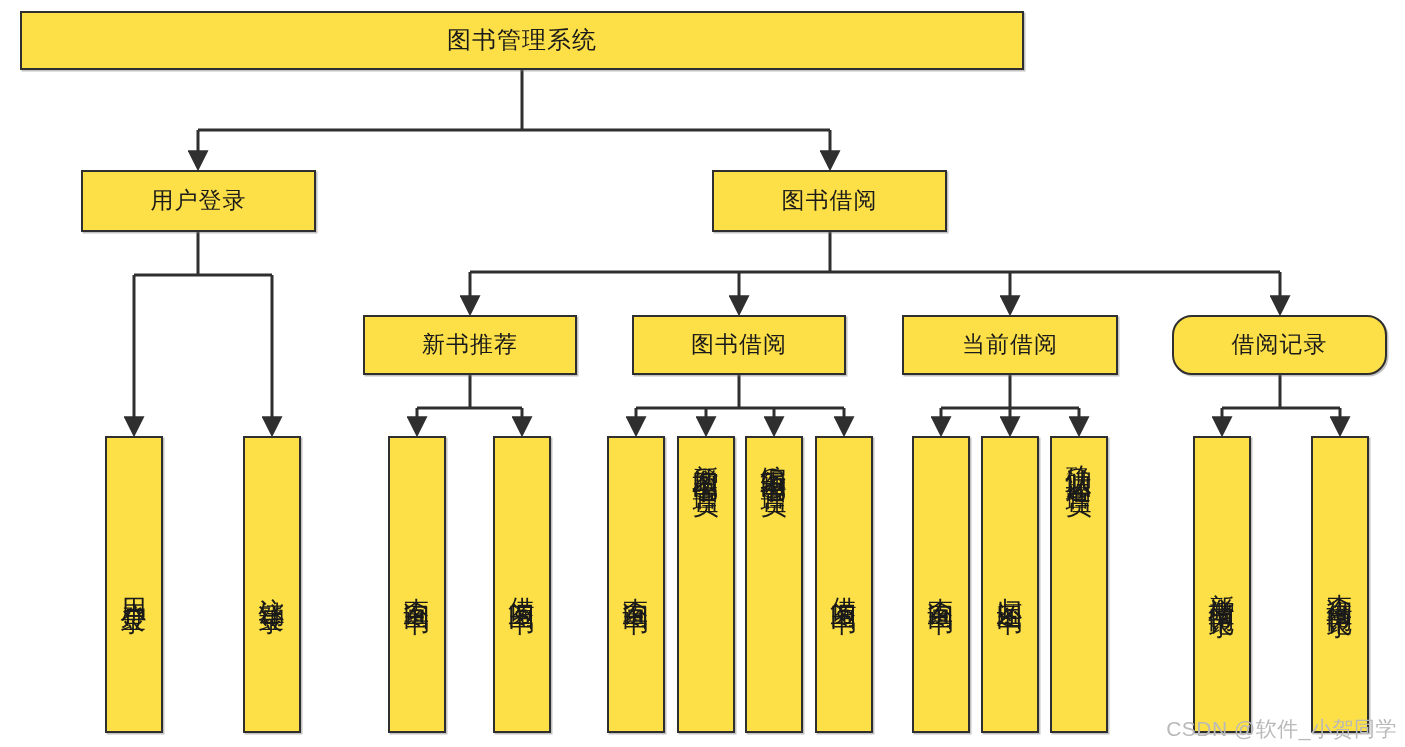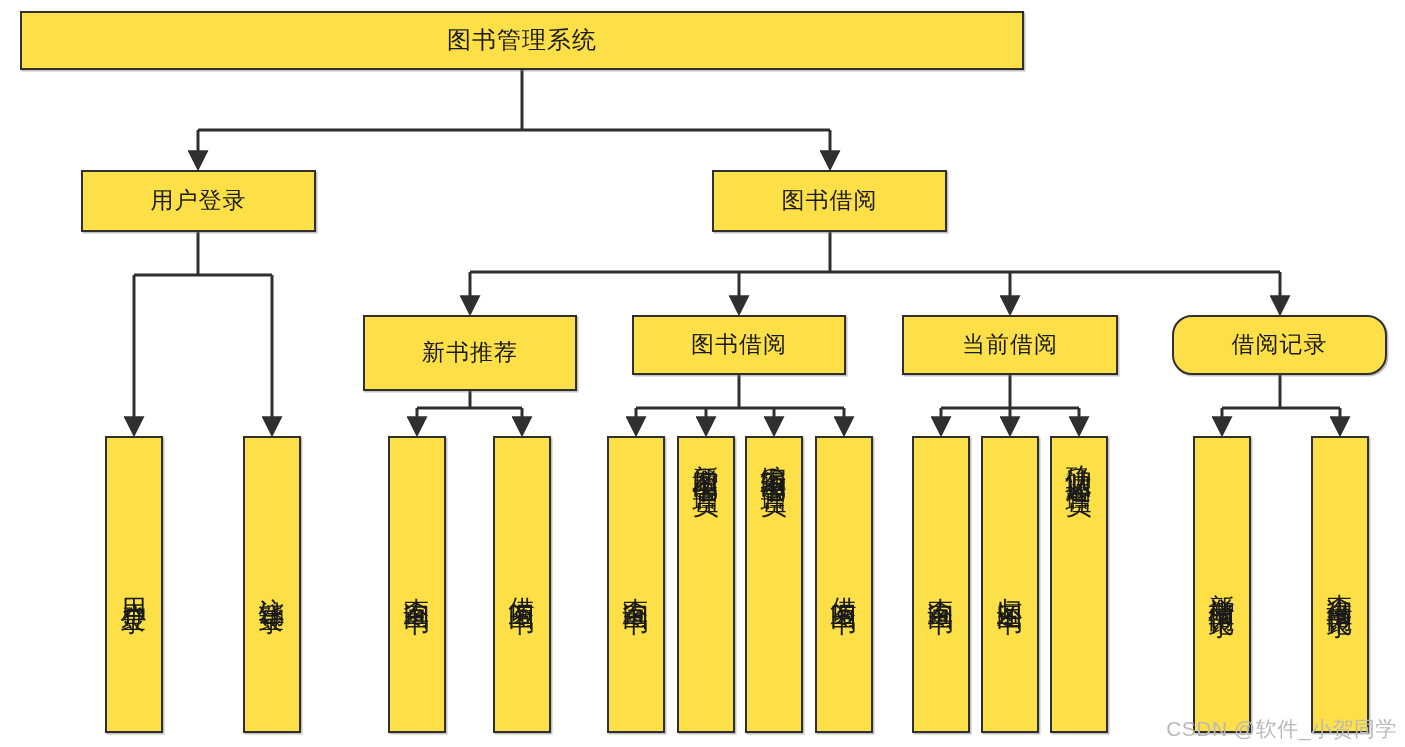--- a/index.html
+++ b/index.html
@@ -141,21 +141,21 @@
     <span>图书管理系统</span>
   </div>
 
   <div class="node node-h" style="left:81px; top:170px; width:235px; height:62px;">
     <span>用户登录</span>
   </div>
   <div class="node node-h" style="left:712px; top:170px; width:235px; height:62px;">
     <span>图书借阅</span>
   </div>
 
-  <div class="node node-h" style="left:363px; top:315px; width:214px; height:76px;">
+  <div class="node node-h" style="left:363px; top:315px; width:214px; height:60px;">
     <span>新书推荐</span>
   </div>
   <div class="node node-h" style="left:632px; top:315px; width:214px; height:60px;">
     <span>图书借阅</span>
   </div>
   <div class="node node-h" style="left:902px; top:315px; width:216px; height:60px;">
     <span>当前借阅</span>
   </div>
   <div class="node node-h" style="left:1172px; top:315px; width:215px; height:60px;border-radius:20px;">
     <span>借阅记录</span>

